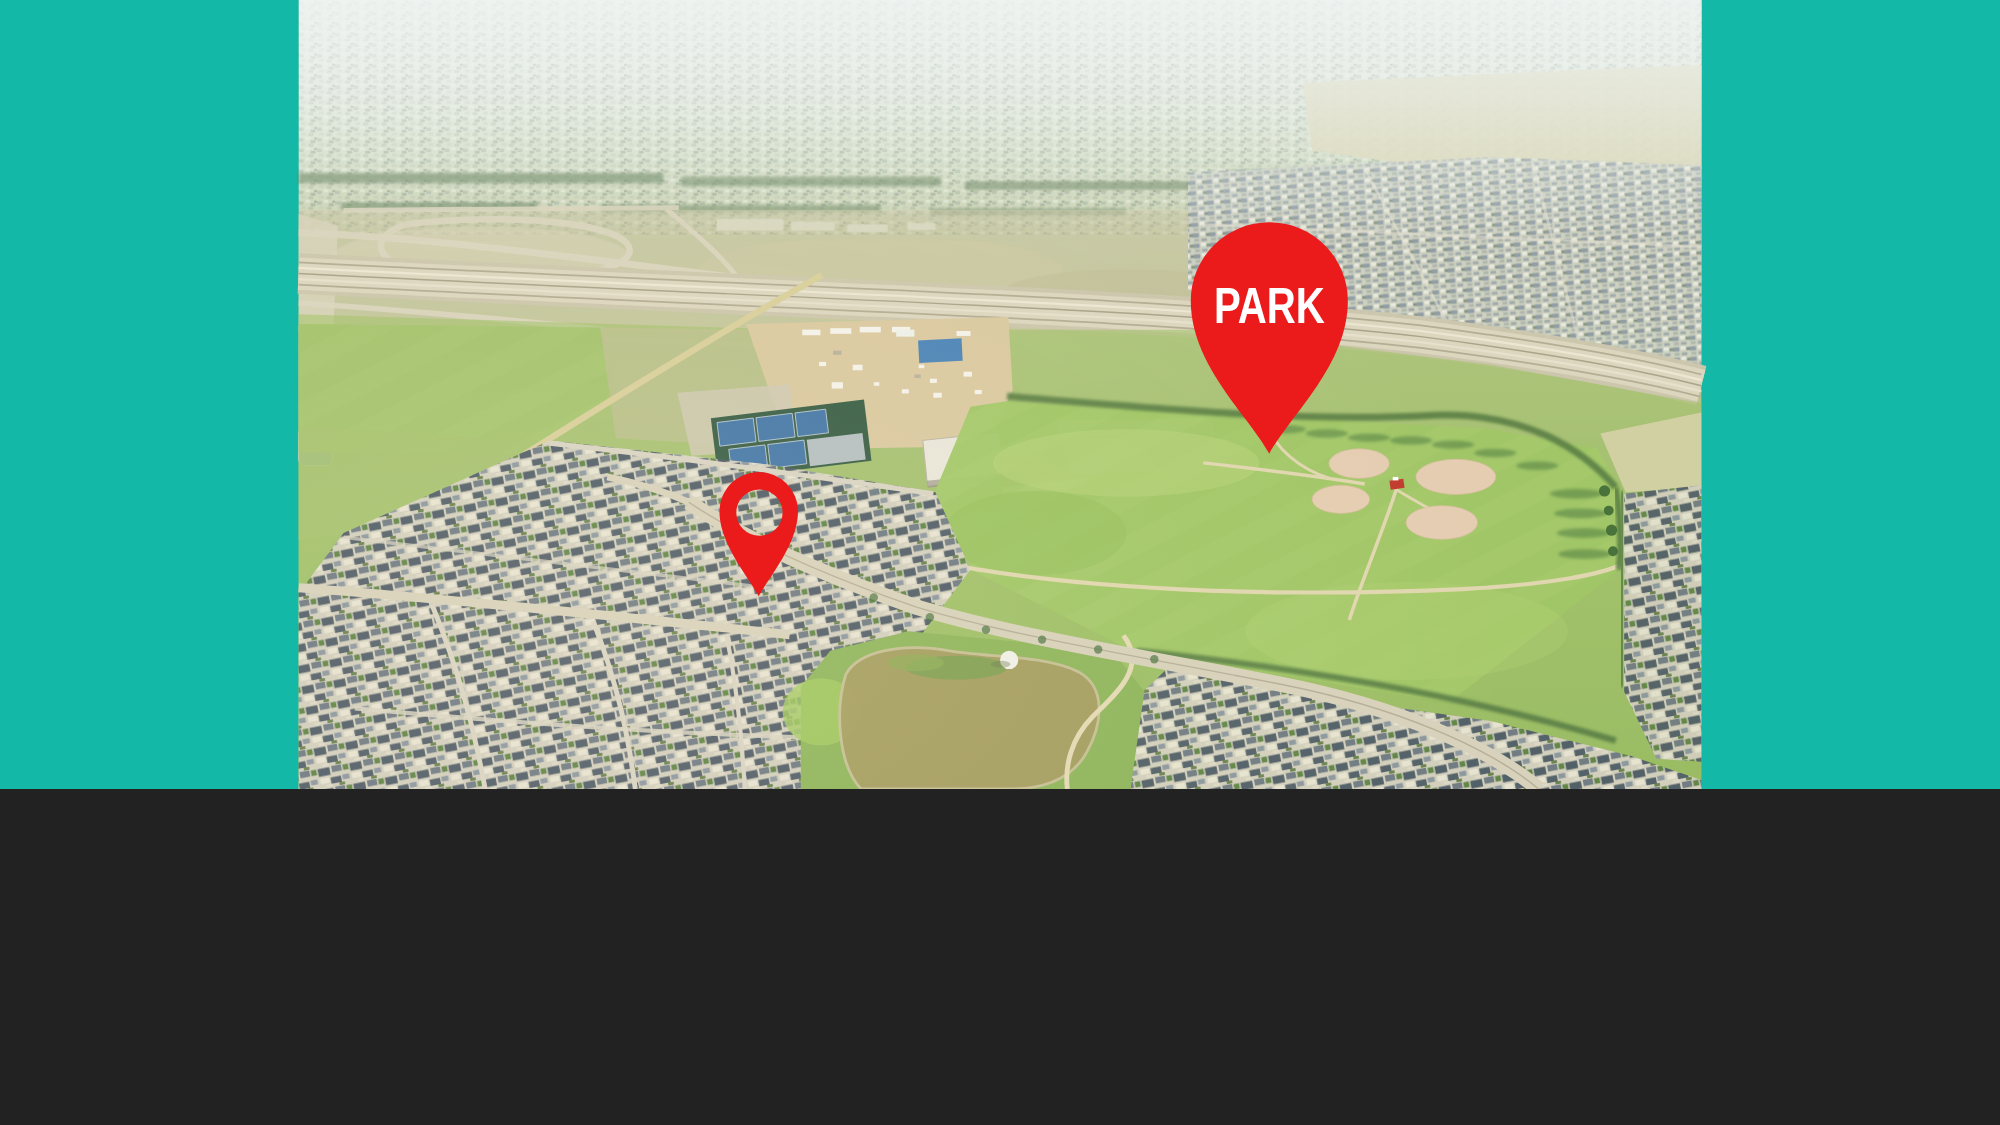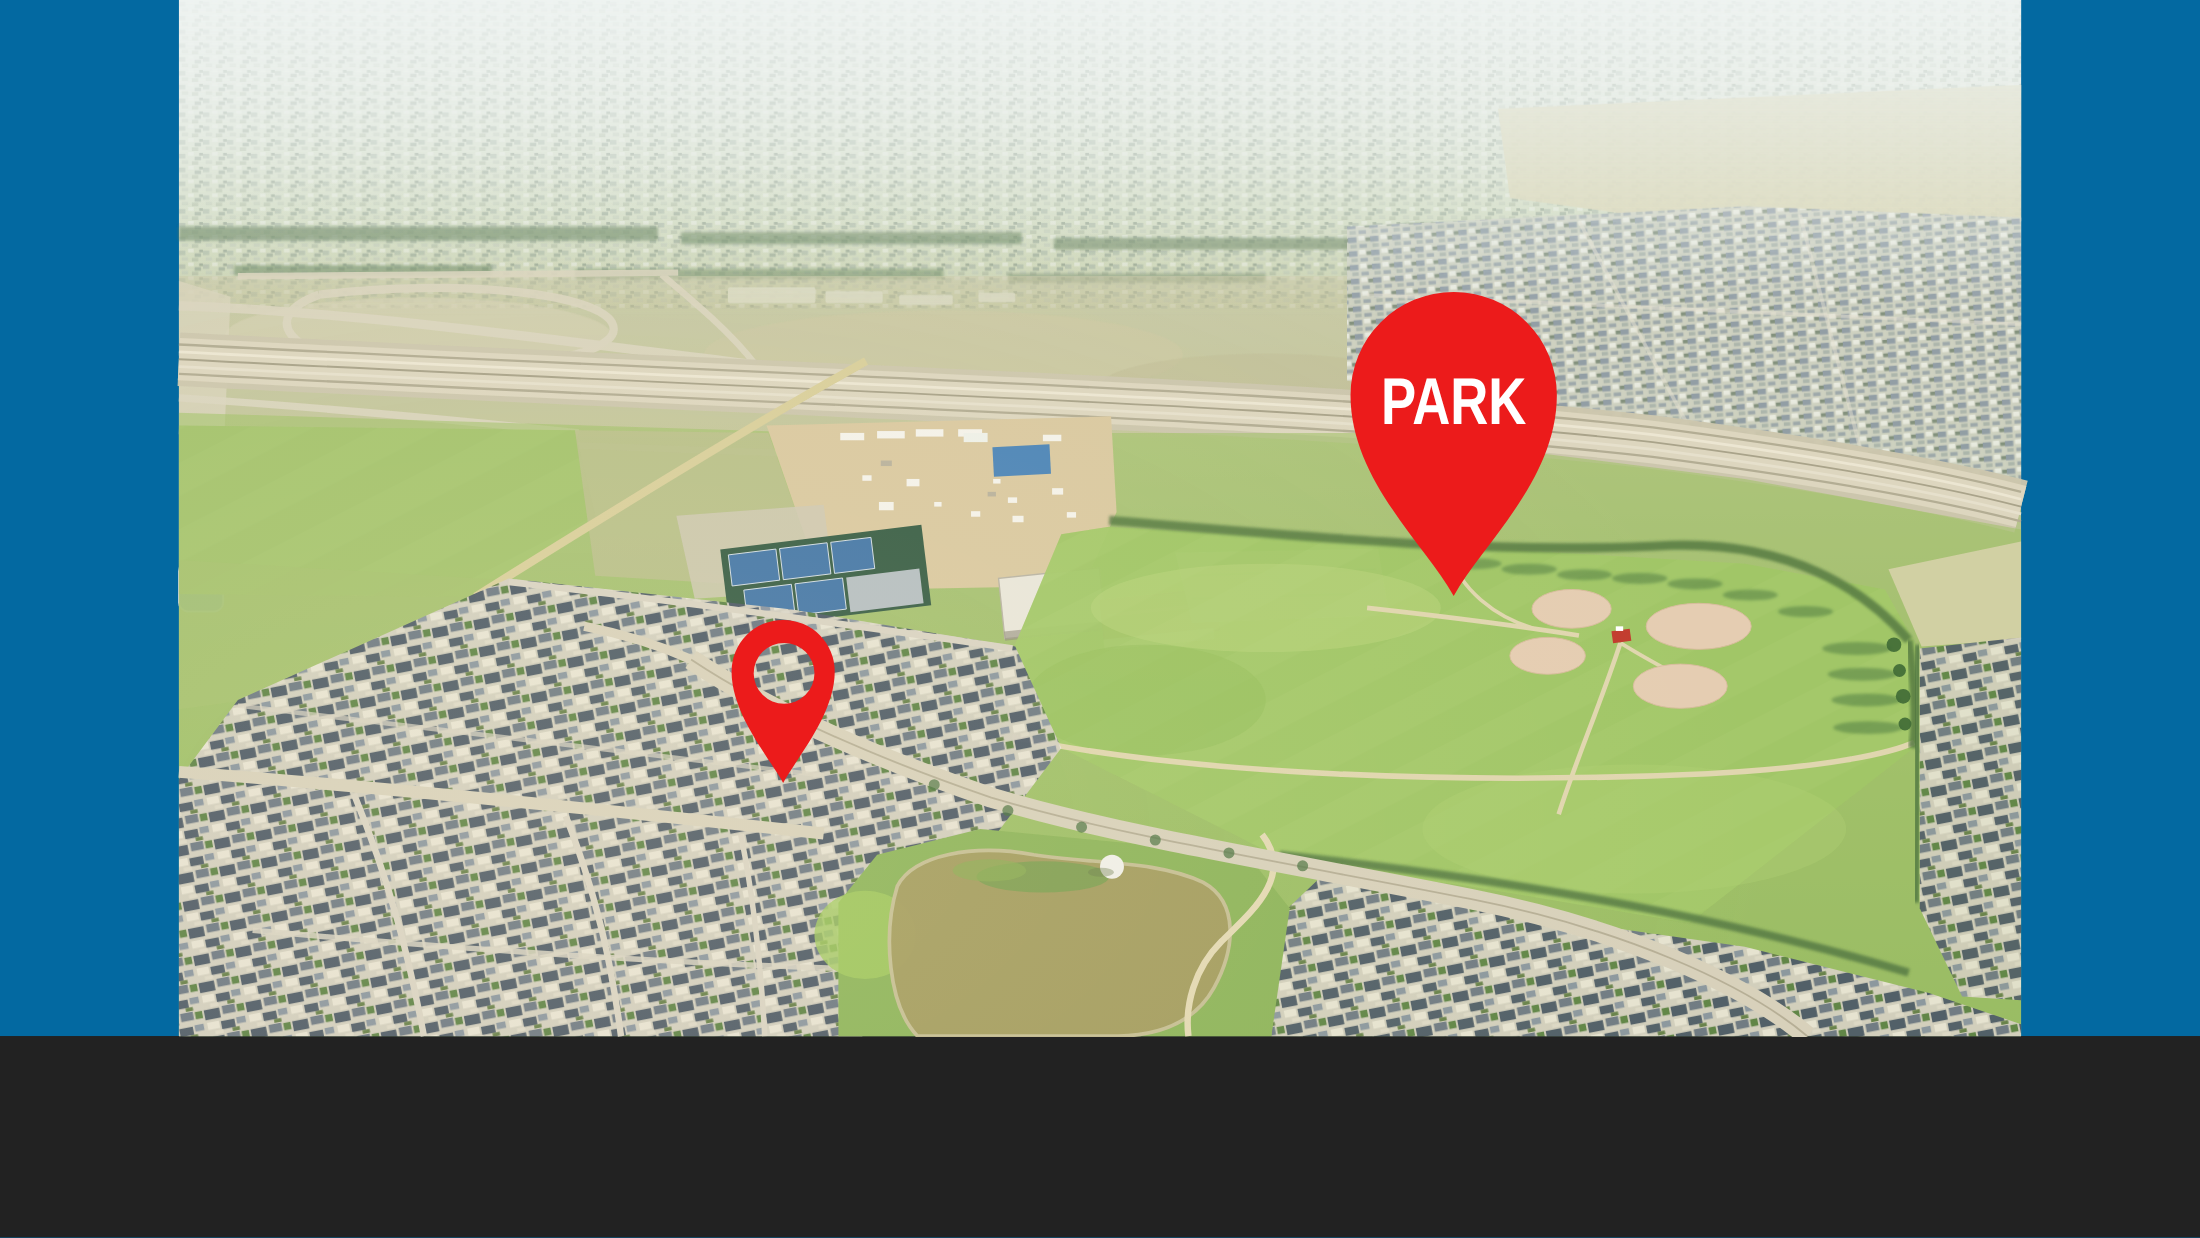--- a/index.html
+++ b/index.html
@@ -1,16 +1,16 @@
 <!DOCTYPE html>
 <html><head>
 <meta charset="utf-8">
 <style>
   html,body{margin:0;padding:0;background:#222;}
-  .stage{position:relative;width:2000px;height:942px;overflow:hidden;background:#0369a1;}
+  .stage{position:relative;width:2000px;height:789px;overflow:hidden;background:#14b8a6;}
   .stage svg{display:block;width:100%;height:100%;}
   text{font-family:"Liberation Sans","DejaVu Sans",sans-serif;}
 </style>
 </head>
 <body>
 
 <div class="stage">
 <svg viewBox="0 0 2000 1125" xmlns="http://www.w3.org/2000/svg">
   <defs>
     <linearGradient id="bgGrad" x1="0" y1="0" x2="0" y2="1">

